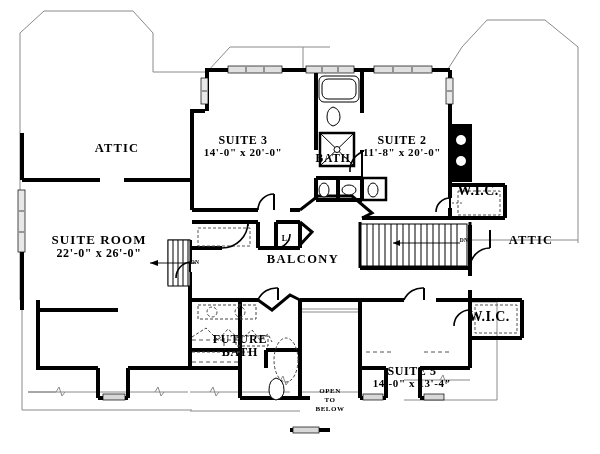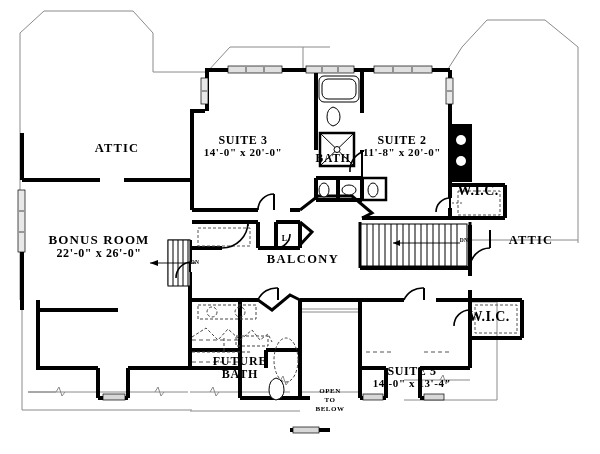--- a/index.html
+++ b/index.html
@@ -22,21 +22,21 @@
   }
   .lbl .rm{display:block;font-weight:700;}
   .lbl .dim{display:block;font-weight:700;}
   .t-attic{font-size:12.5px;font-weight:700;letter-spacing:1.2px;}
   .t-room{font-size:12px;}
   .t-dim{font-size:11px;}
   .t-bonus .rm{font-size:13px;letter-spacing:1.1px;}
   .t-bonus .dim{font-size:12px;}
   .t-balcony{font-size:12.5px;font-weight:700;letter-spacing:1.4px;}
   .t-bath{font-size:11.5px;font-weight:700;letter-spacing:0.8px;}
-  .t-future{font-size:12px;font-weight:700;letter-spacing:0.9px;line-height:1.12;margin-top:22px;}
+  .t-future{font-size:12px;font-weight:700;letter-spacing:0.9px;line-height:1.12;}
   .t-wic{font-size:14px;font-weight:700;letter-spacing:0.4px;}
   .t-open{font-size:7px;font-weight:700;letter-spacing:0.5px;line-height:1.25;}
   .t-l{font-size:8px;font-weight:700;}
   .t-dn{font-size:5.5px;font-weight:700;letter-spacing:0.2px;}
 </style>
 </head>
 <body>
 
 <div id="plan-root">
 
@@ -386,21 +386,21 @@
 
   <div class="lbl t-wic" style="left:478px;top:191px;transform:translate(-50%,-50%);">
     <span class="rm">W.I.C.</span>
   </div>
 
   <div class="lbl t-attic" style="left:531px;top:241px;transform:translate(-50%,-50%);">
     <span class="rm">ATTIC</span>
   </div>
 
   <div class="lbl t-bonus" style="left:99px;top:246px;transform:translate(-50%,-50%);">
-    <span class="rm">BONUS ROOM</span>
+    <span class="rm">SUITE ROOM</span>
     <span class="dim">22'-0" x 26'-0"</span>
   </div>
 
   <div class="lbl t-balcony" style="left:303px;top:260px;transform:translate(-50%,-50%);">
     <span class="rm">BALCONY</span>
   </div>
 
   <div class="lbl t-l" style="left:286px;top:239px;transform:translate(-50%,-50%);">
     <span class="rm">L.</span>
   </div>

